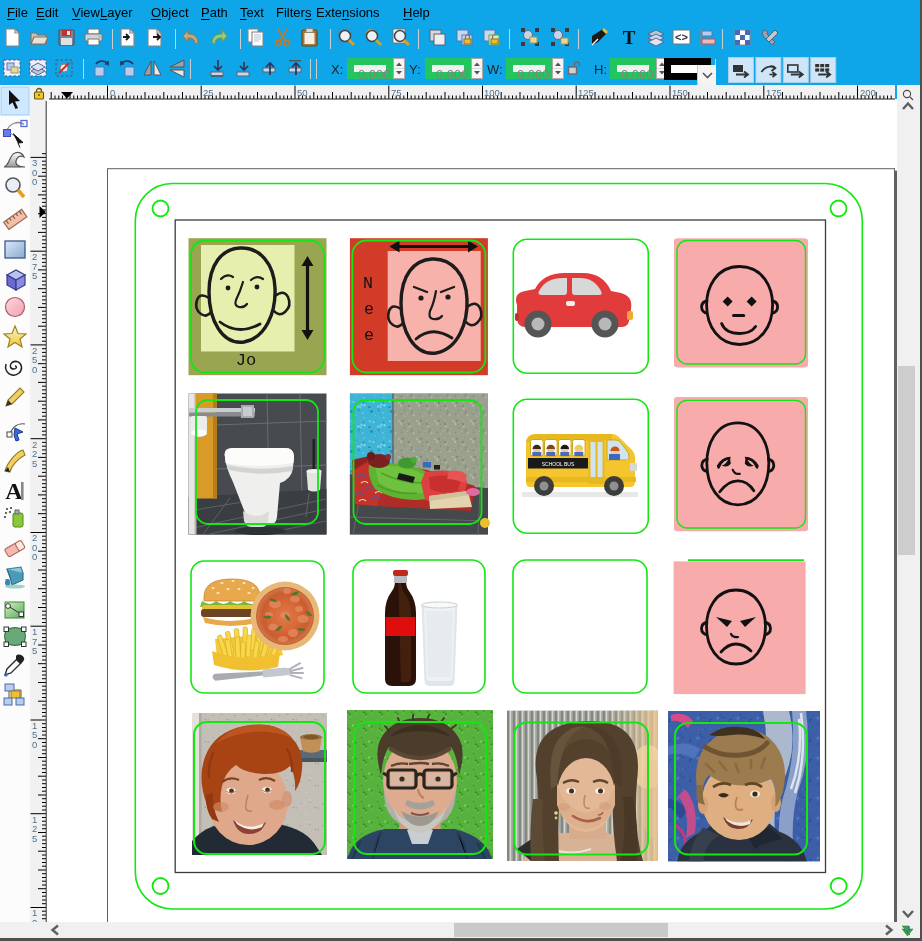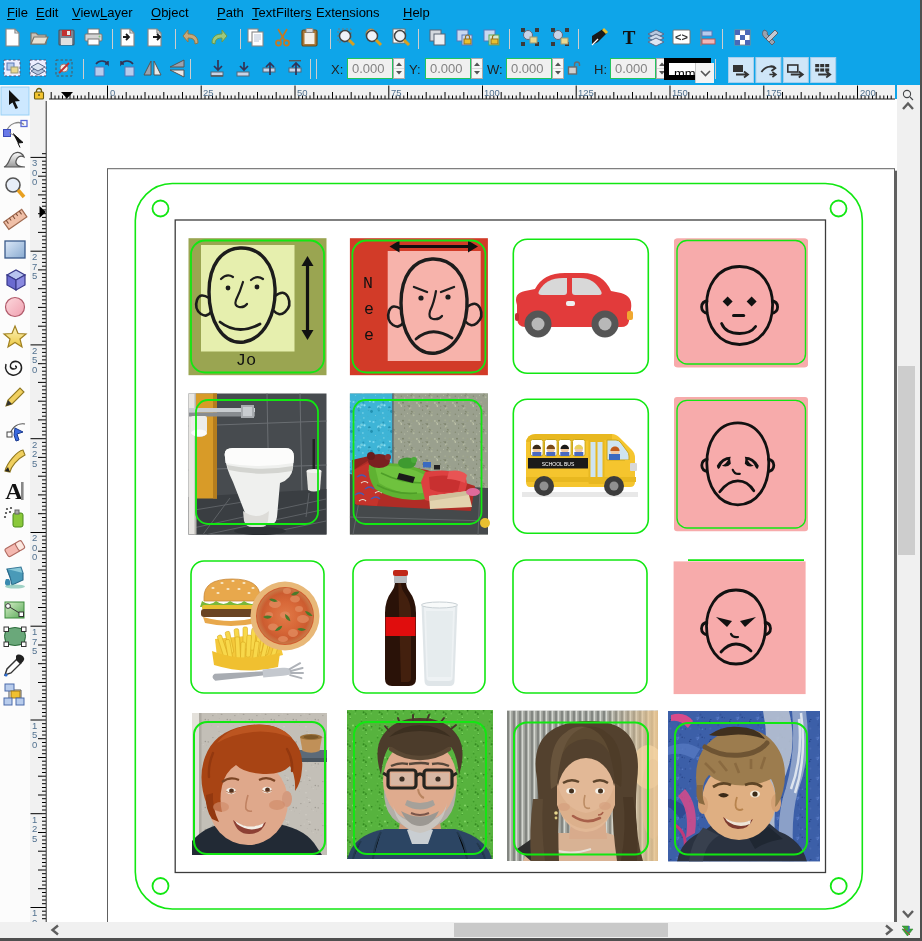--- a/index.html
+++ b/index.html
@@ -5,33 +5,33 @@
 #win{position:relative;width:922px;height:941px;background:#0ea5e9;overflow:hidden;
  font-family:"Liberation Sans",sans-serif;}
 #win *{position:absolute;box-sizing:border-box;}
 #win svg *{position:static;}
 .mi{font-size:13px;color:#000;top:5px;white-space:nowrap;}
 #win .mi span{position:static;}
 
 .u{text-decoration:underline;text-underline-offset:2px;}
 .sep1{width:1px;height:20px;background:#cdcdcd;top:29px;}
 .sep2{width:1px;height:20px;background:#cdcdcd;top:59px;}
-.fld{height:21px;background:#f0f0f0;border:1px solid #22c55e;color:#838383;
+.fld{height:21px;background:#f0f0f0;border:7px solid #22c55e;color:#838383;
  font-size:13px;text-align:left;padding:2px 0 0 4px;top:58px;}
 .lbl{font-size:13px;color:#222;top:62px;}
 .spin{width:12px;height:21px;top:58px;background:#f6f6f6;border:1px solid #ababab;}
 </style></head><body>
 <div id="win">
 <div class="mi" style="left:7px"><span class="u">F</span>ile</div>
 <div class="mi" style="left:36px"><span class="u">E</span>dit</div>
 <div class="mi" style="left:72px"><span class="u">V</span>iew</div>
 <div class="mi" style="left:100px"><span class="u">L</span>ayer</div>
 <div class="mi" style="left:151px"><span class="u">O</span>bject</div>
-<div class="mi" style="left:217px"><span class="u">P</span>ath</div>
-<div class="mi" style="left:252px"><span class="u">T</span>ext</div>
+<div class="mi" style="left:201px"><span class="u">P</span>ath</div>
+<div class="mi" style="left:240px"><span class="u">T</span>ext</div>
 <div class="mi" style="left:276px">Filter<span class="u">s</span></div>
 <div class="mi" style="left:316px">Exte<span class="u">n</span>sions</div>
 <div class="mi" style="left:403px"><span class="u">H</span>elp</div>
 <div class="sep1" style="left:112px"></div>
 <div class="sep1" style="left:175px"></div>
 <div class="sep1" style="left:240px"></div>
 <div class="sep1" style="left:330px"></div>
 <div class="sep1" style="left:418px"></div>
 <div class="sep1" style="left:509px"></div>
 <div class="sep1" style="left:578px"></div>
@@ -274,21 +274,21 @@
         <path d="M2 12 L5 15.5 L8 12 Z" fill="#555"></path>
         <line x1="0" y1="9.5" x2="10" y2="9.5" stroke="#dadada" stroke-width="1"></line>
       </svg>
     </div>
 <svg style="left:566px;top:60px" width="16" height="16">
       <g fill="none" stroke="#6b6b6b" stroke-width="1.4">
         <rect x="2.5" y="7" width="8" height="7" fill="#cfcfcf"></rect>
         <path d="M8.5 7 V4.5 A2.5 2.5 0 0 1 13.5 4.5 V 6"></path>
       </g>
     </svg>
-<div style="left:664px;top:58px;width:47px;height:22px;background:#fff;border:5px solid #000000">
+<div style="left:664px;top:58px;width:47px;height:22px;background:#fff;border:7px solid #000000">
 <div style="left:5px;top:3px;font-size:13px;color:#000">mm</div>
 <div style="left:26px;top:0;width:19px;height:20px;background:#f4f4f4;border-left:1px solid #c8c8c8">
 <svg width="19" height="20" style="left:0;top:0">
           <path d="M5 8 L9.5 12.5 L14 8" fill="none" stroke="#555" stroke-width="1.6"></path>
         </svg>
       </div>
     </div>
 <svg style="left:728px;top:57px" width="112" height="26">
       <g transform="translate(0.0,0)">
         <rect x="0.5" y="0.5" width="25" height="25" fill="#cfe6f8" stroke="#a8cfec"></rect>

